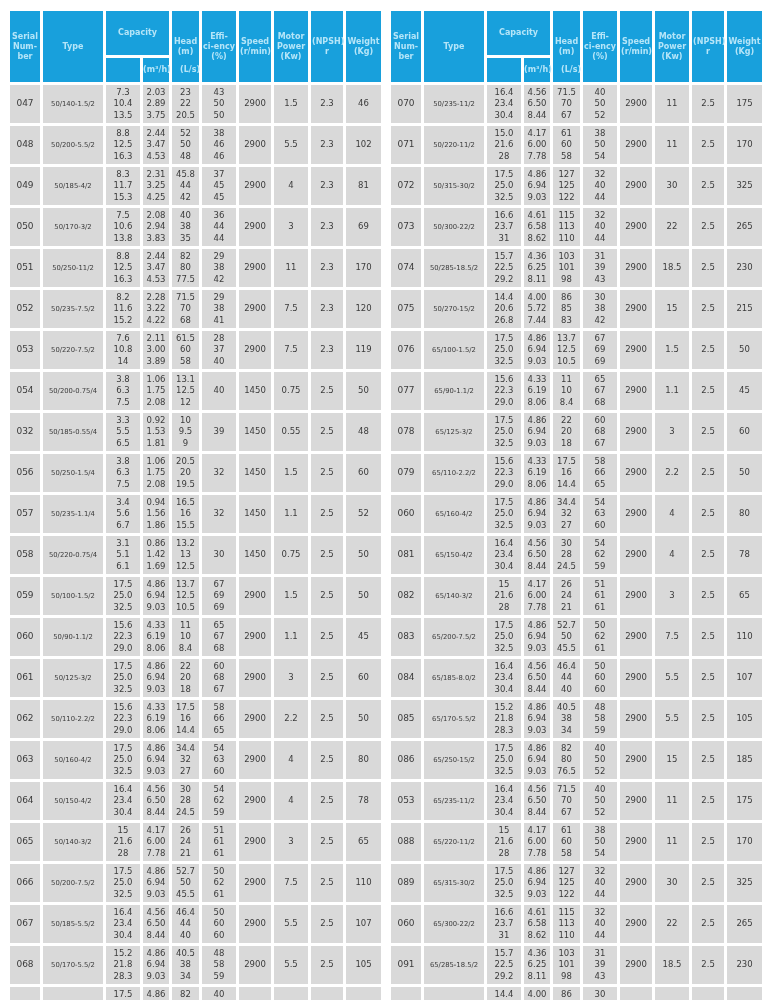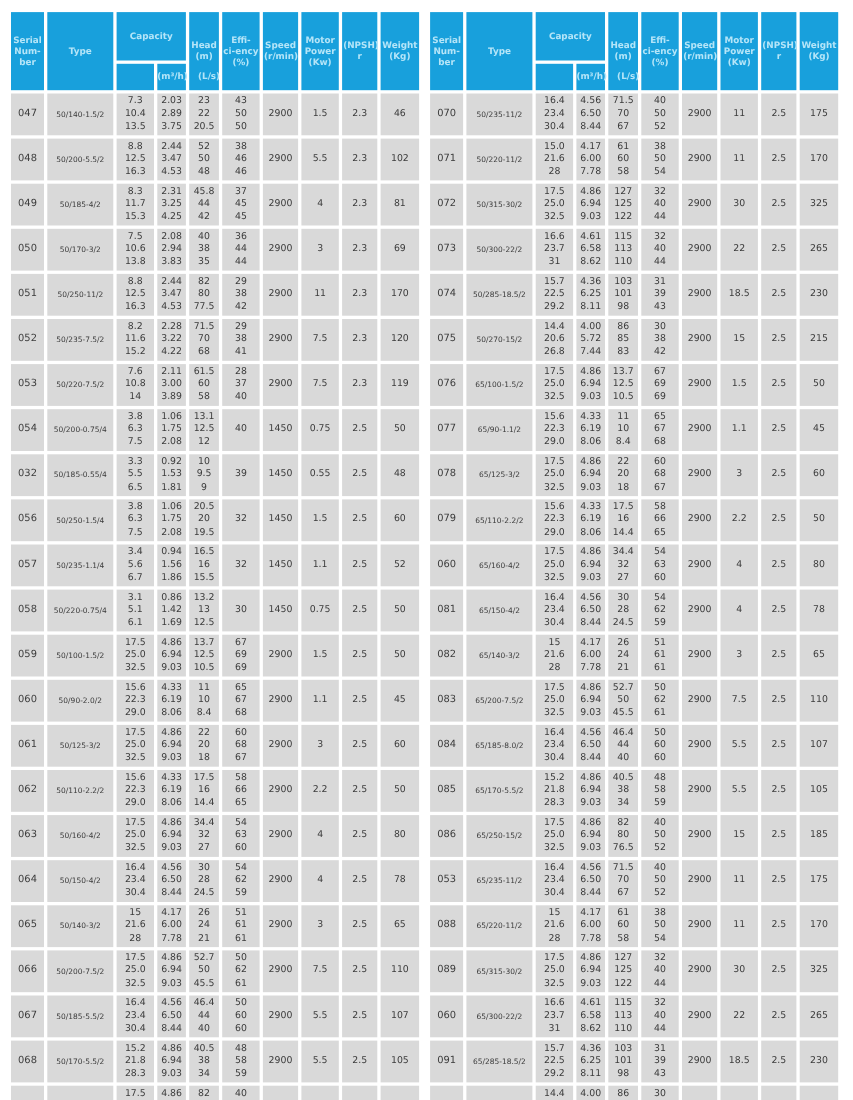--- a/index.html
+++ b/index.html
@@ -322,21 +322,21 @@
           <td class="col-eff">67
 69
 69</td>
           <td class="col-speed">2900</td>
           <td class="col-power">1.5</td>
           <td class="col-npsh">2.5</td>
           <td class="col-weight">50</td>
         </tr>
         <tr>
           <td class="col-serial">060</td>
-          <td class="col-type">50/90-2.0/2</td>
+          <td class="col-type">50/90-1.1/2</td>
           <td class="col-m3h">15.6
 22.3
 29.0</td>
           <td class="col-ls">4.33
 6.19
 8.06</td>
           <td class="col-head">11
 10
 8.4</td>
           <td class="col-eff">65

